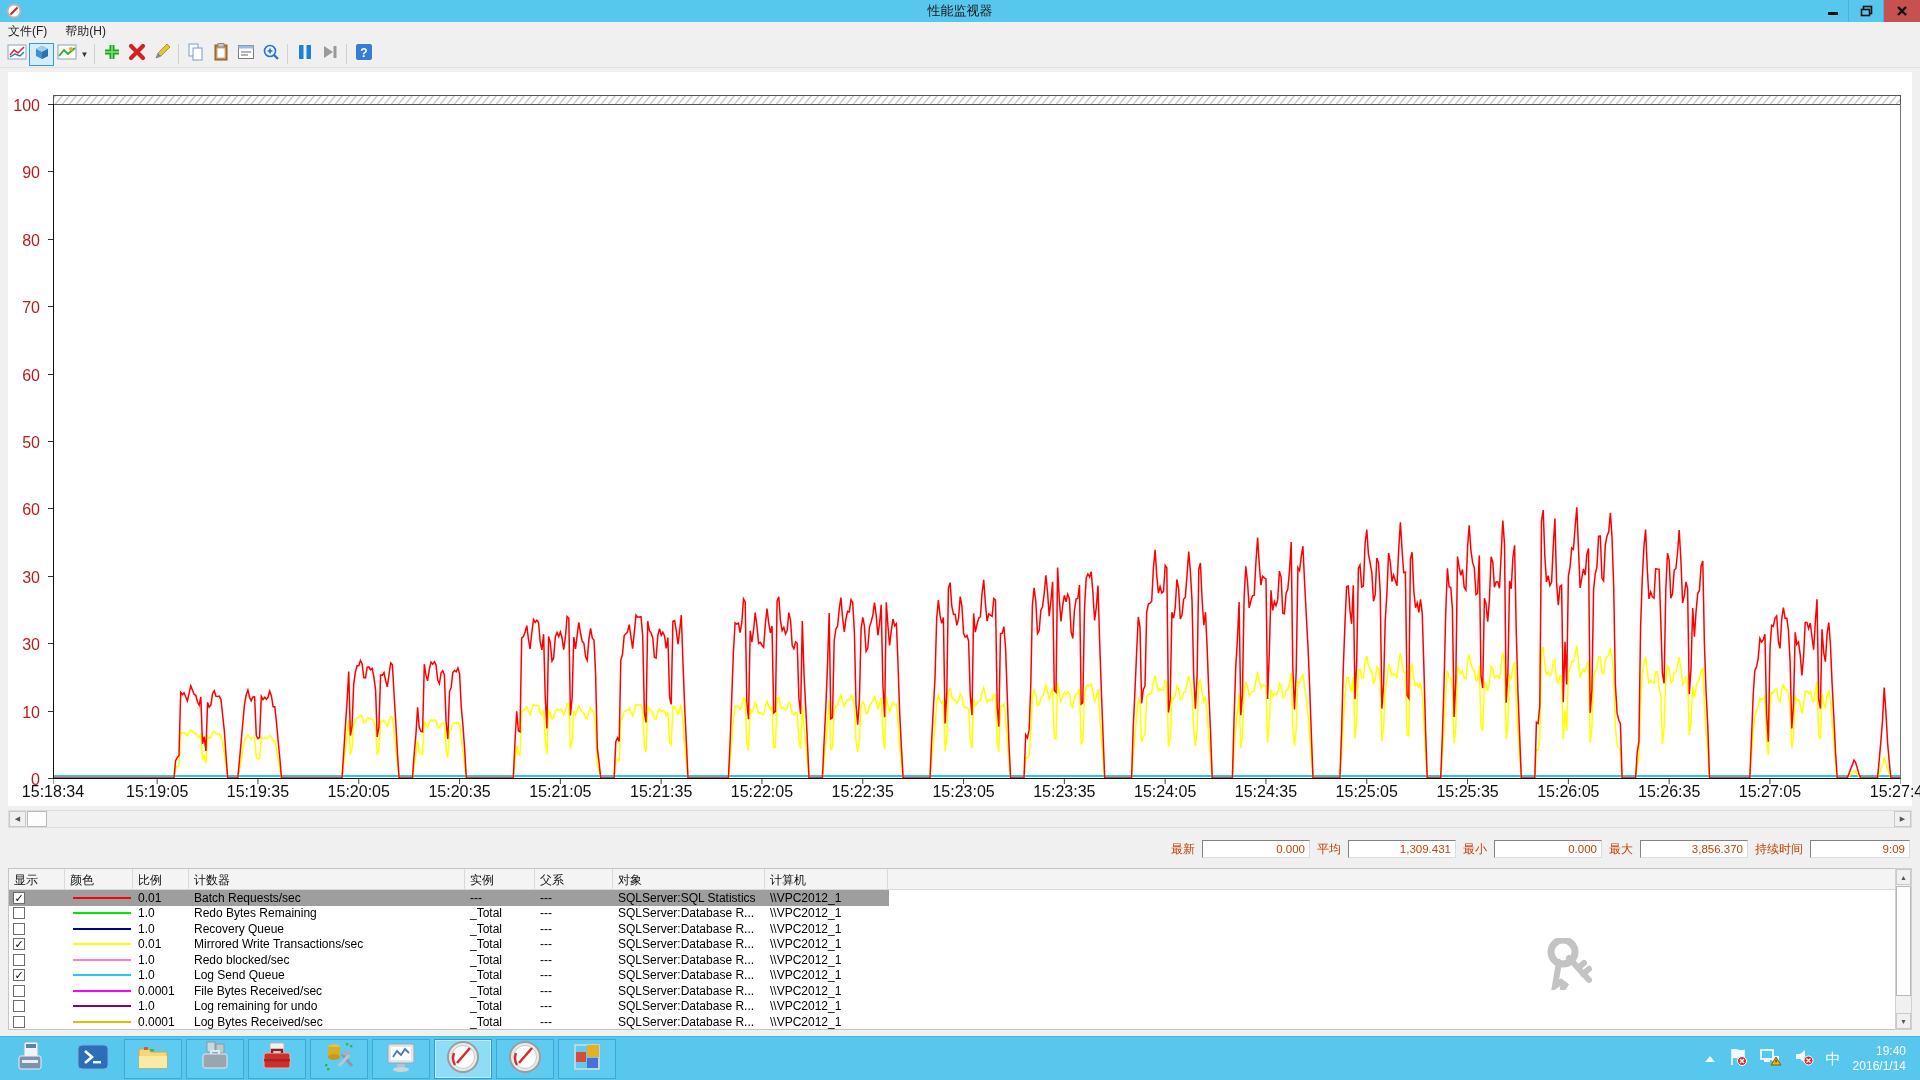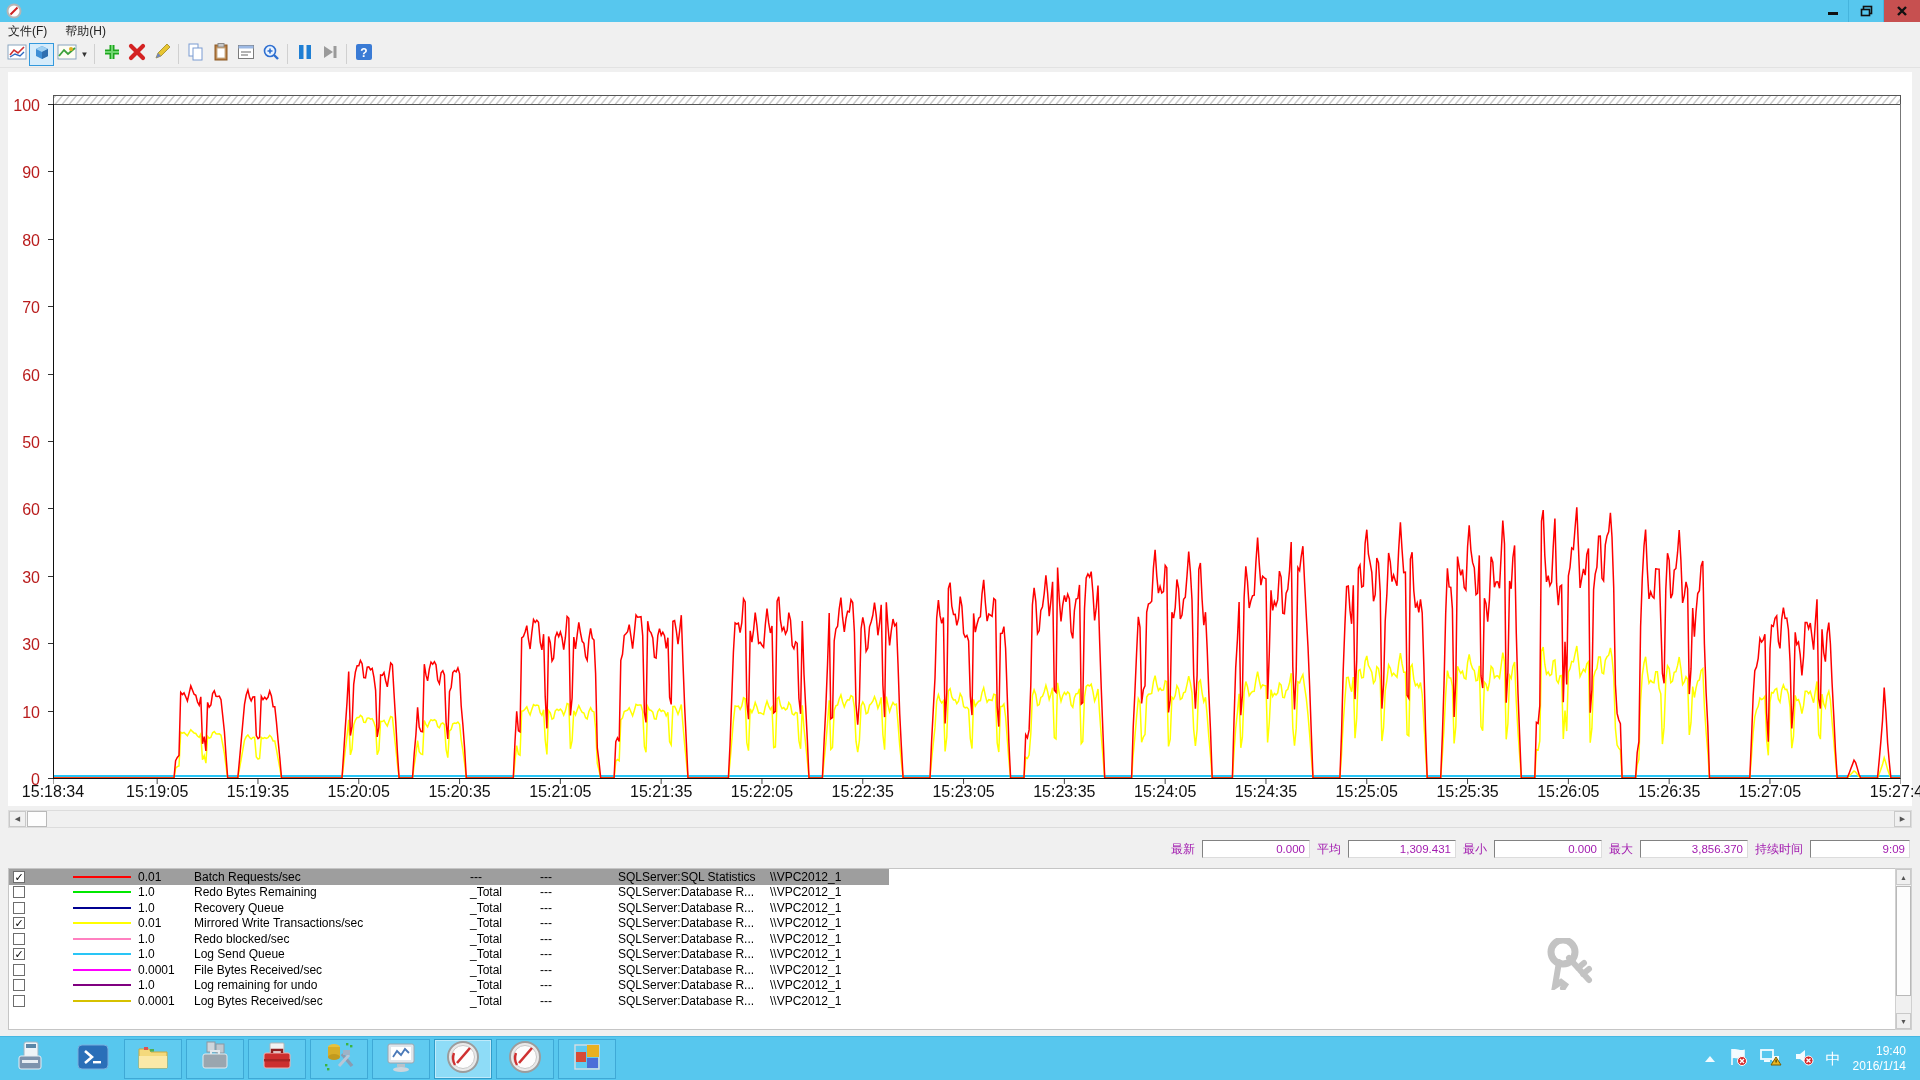--- a/index.html
+++ b/index.html
@@ -30,21 +30,21 @@
 
   
   .hscroll { position:absolute; left:8px; top:810px; width:1904px; height:18px; background:#f0f0f0; border:1px solid #dcdcdc; display:flex; }
   .sbtn { width:17px; height:16px; background:#f0f0f0; border:1px solid #c9c9c9; color:#555; font-size:7px; display:flex; align-items:center; justify-content:center; }
   .hthumb { width:20px; height:16px; background:#fdfdfd; border:1px solid #b9b9b9; margin-left:1px; }
   .vscroll { position:absolute; left:1895px; top:868px; width:17px; height:162px; background:#f0f0f0; border:1px solid #d0d0d0; }
   .vscroll .sbtn { width:15px; }
   .vthumb { width:15px; height:110px; background:#fdfdfd; border:1px solid #b9b9b9; margin-top:1px; }
 
   
-  .statsbar { position:absolute; top:839px; left:1110px; width:800px; height:20px; display:flex; align-items:center; justify-content:flex-end; gap:7px; font-size:12px; color:#a21caf; }
+  .statsbar { position:absolute; top:839px; left:1110px; width:800px; height:20px; display:flex; align-items:center; justify-content:flex-end; gap:7px; font-size:12px; color:#c2410c; }
   .statbox { height:18px; background:#fff; border:1px solid #828282; border-right-color:#dcdcdc; border-bottom-color:#dcdcdc; text-align:right; padding:2px 4px 0 2px; font-size:11.5px; }
   .statbox.w { width:108px; } .statbox.d { width:100px; }
 
   
   .ctable { position:absolute; left:8px; top:868px; width:1904px; height:162px; background:#fff; border:1px solid #c5c5c5; }
   .thead { display:flex; height:21px; font-size:12px; color:#111; }
   .th { background:#f4f4f4; border-right:1px solid #d9d9d9; border-bottom:1px solid #d9d9d9; padding:3px 0 0 5px; overflow:hidden; white-space:nowrap; }
   .trow { display:flex; height:15.5px; font-size:12px; color:#000; align-items:center; width:880px; }
   .trow.sel { background:#9e9e9e; }
   .td { overflow:hidden; white-space:nowrap; padding-left:5px; }
@@ -67,20 +67,21 @@
 </head>
 <body>
 
 <div class="titlebar">
   <span class="title-icon">
     <svg width="16" height="16">
         <circle cx="8" cy="8" r="6.5" fill="#fdfdfd" stroke="#b5b5b5" stroke-width="2"></circle>
         <line x1="4.5" y1="11.5" x2="11.5" y2="4.5" stroke="#cc2222" stroke-width="2"></line>
       </svg>
   </span>
+  <span class="title-text">性能监视器</span>
   <span class="winbtn min">
       <svg width="12" height="12">
         <rect x="1" y="7" width="10" height="3" fill="#111"></rect>
       </svg>
     </span>
   <span class="winbtn res">
       <svg width="13" height="12">
         <rect x="3.5" y="1.5" width="8" height="7" fill="none" stroke="#111" stroke-width="1.6"></rect>
         <rect x="1.5" y="4.5" width="8" height="6" fill="#57c7ee" stroke="#111" stroke-width="1.6"></rect>
       </svg>
@@ -288,20 +289,31 @@
   <span class="statbox w">1,309.431</span>
   <span>最小</span>
   <span class="statbox w">0.000</span>
   <span>最大</span>
   <span class="statbox w">3,856.370</span>
   <span>持续时间</span>
   <span class="statbox d">9:09</span>
 </div>
 
 <div class="ctable">
+  <div class="thead" id="table-head">
+      <div class="th" style="width: 56px;">显示</div>
+      <div class="th" style="width: 68px;">颜色</div>
+      <div class="th" style="width: 56px;">比例</div>
+      <div class="th" style="width: 276px;">计数器</div>
+      <div class="th" style="width: 70px;">实例</div>
+      <div class="th" style="width: 78px;">父系</div>
+      <div class="th" style="width: 152px;">对象</div>
+      <div class="th" style="width: 123px;">计算机</div>
+      <div class="th" style="flex: 1 1 0%;"></div>
+    </div>
   <div id="table-body">
       <div class="trow sel">
         <div style="width: 56px;">
           <div class="cbx">✓</div>
         </div>
         <div style="width: 68px;">
           <div class="swatch" style="border-top-color: rgb(255, 0, 0);"></div>
         </div>
         <div class="td" style="width: 56px;">0.01</div>
         <div class="td" style="width: 276px;">Batch Requests/sec</div>

